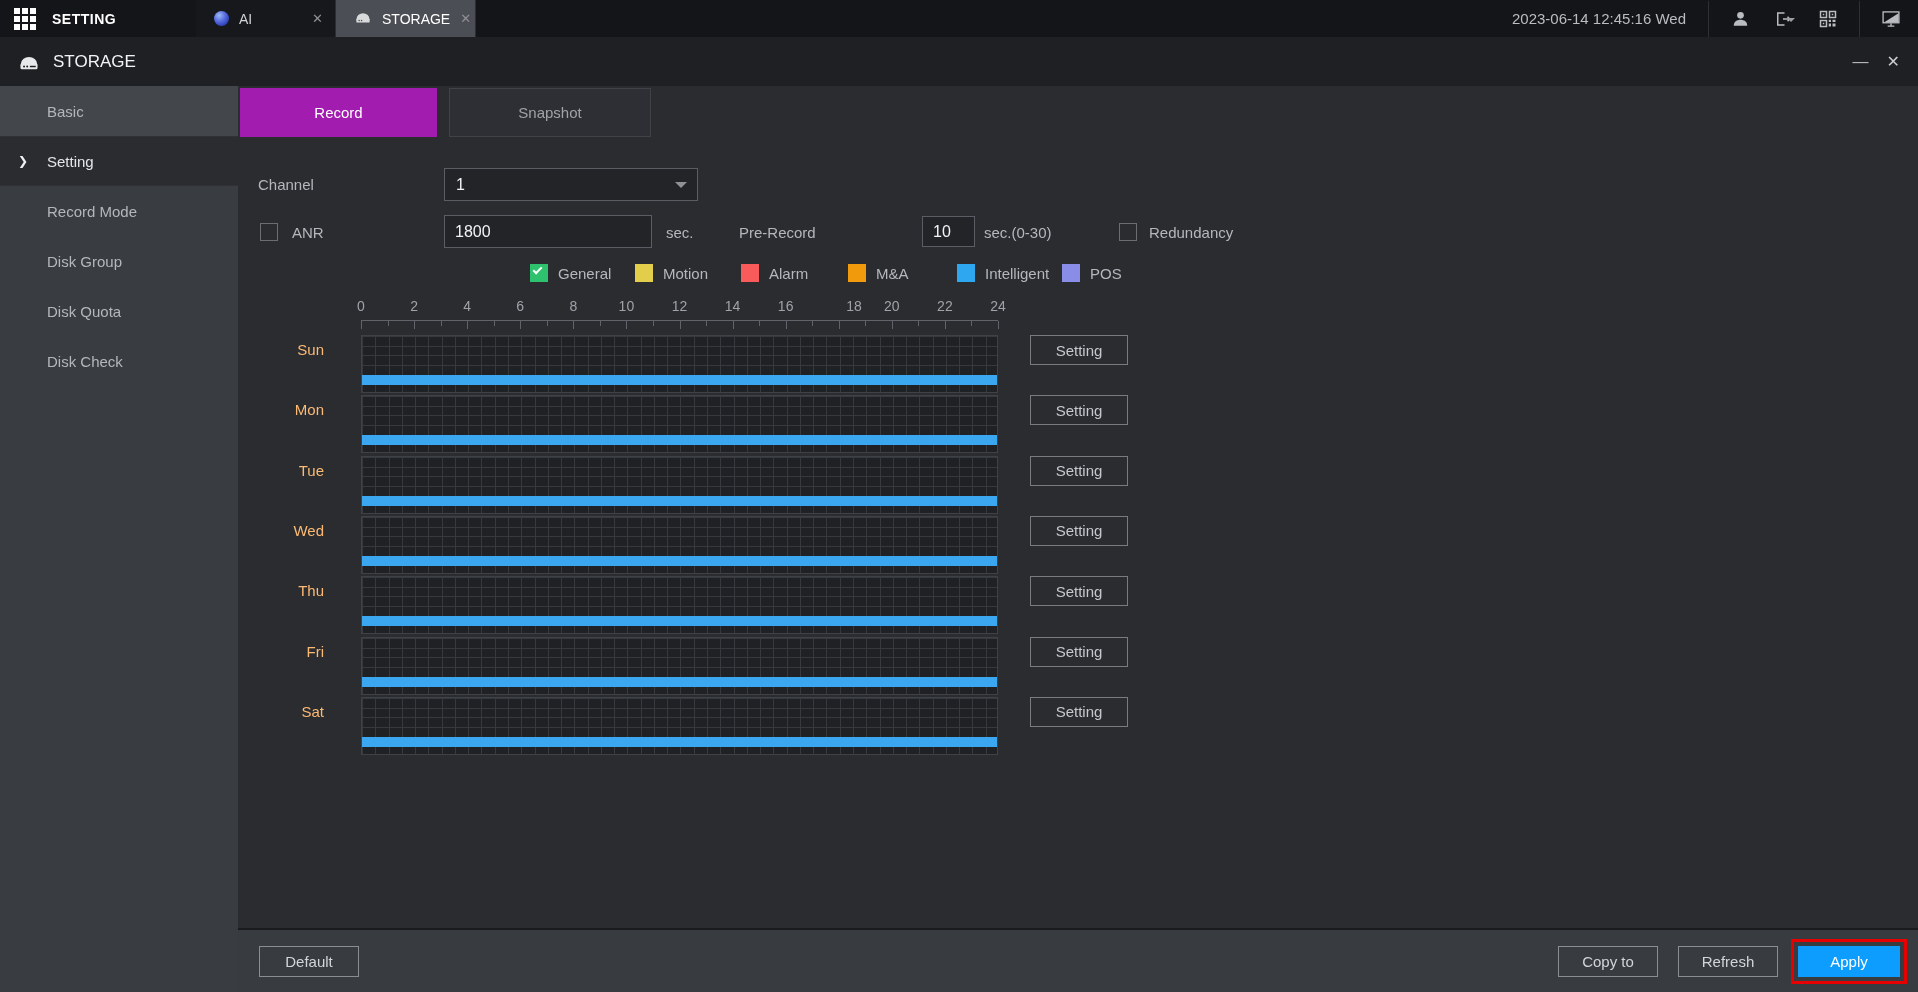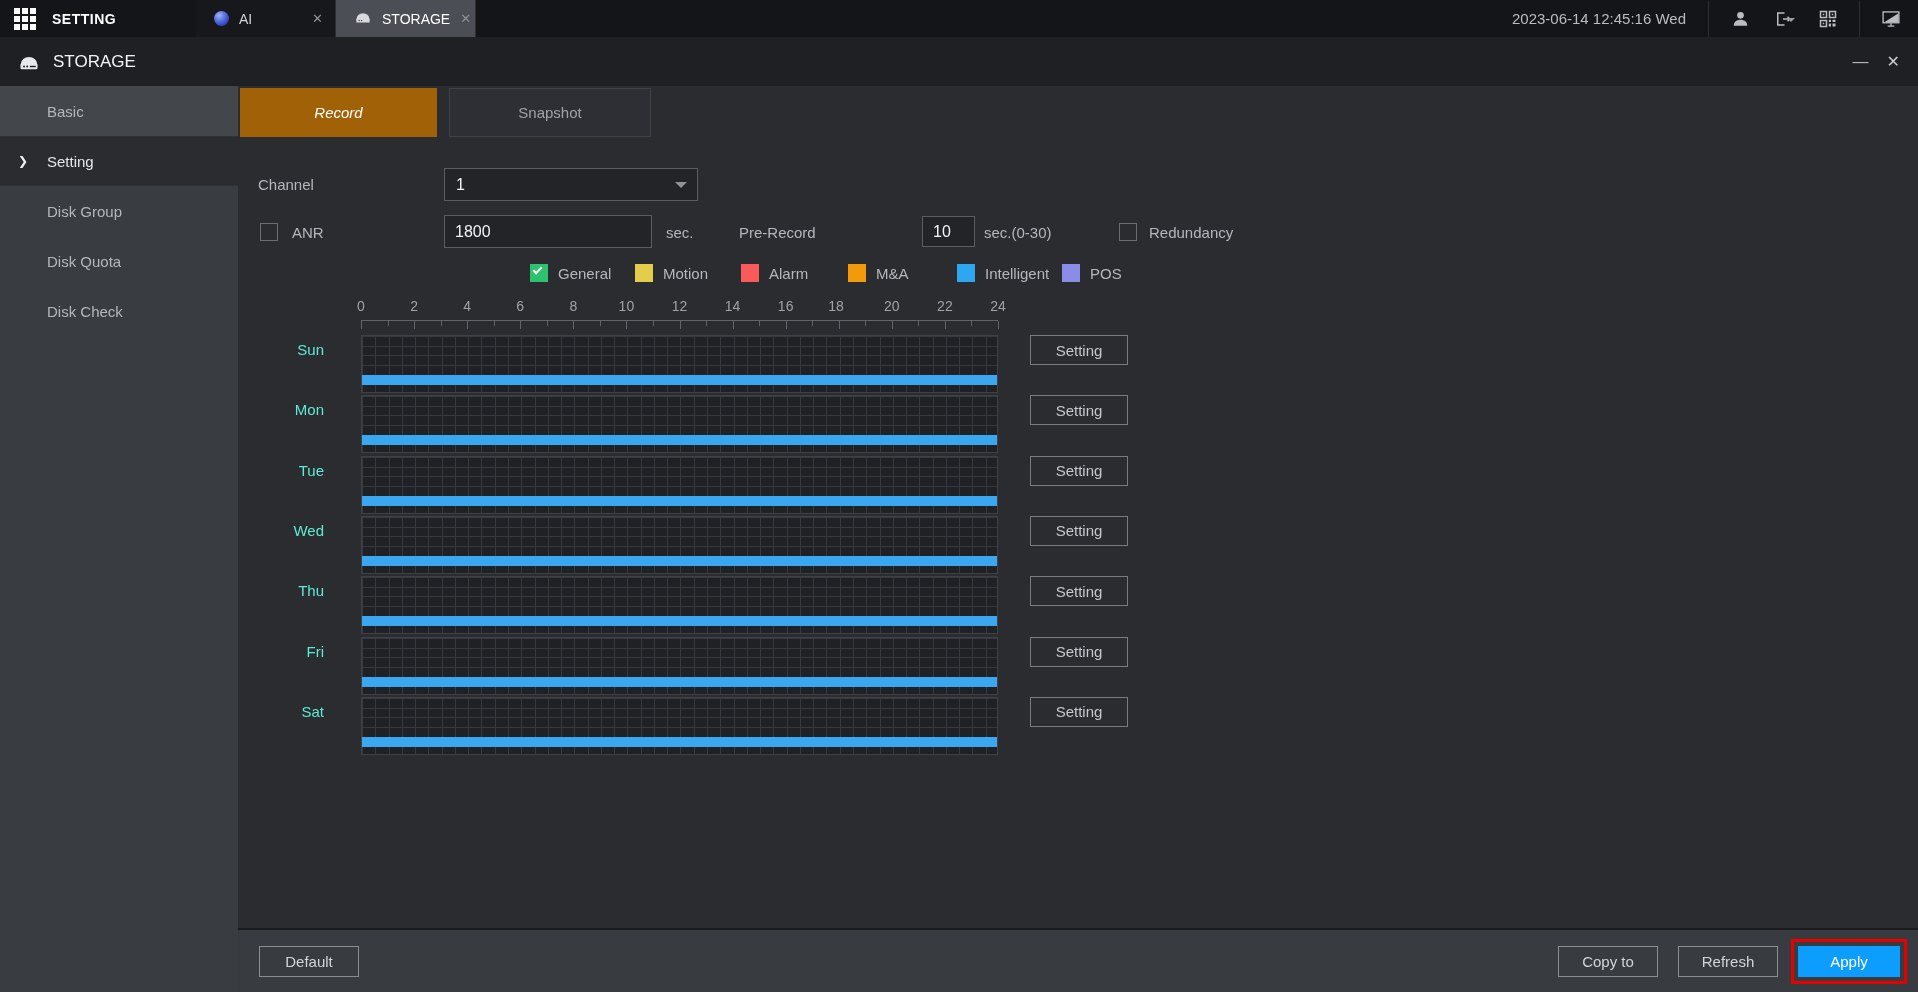--- a/index.html
+++ b/index.html
@@ -36,21 +36,21 @@
   
   .sidebar { position:absolute; left:0; top:86px; width:238px; height:906px; background:#393c41; }
   .side-item { height:50px; display:flex; align-items:center; padding-left:47px; color:#b4b7bc; font-size:15px; cursor:pointer; position:relative; }
   .side-item.first { background:#43464b; }
   .side-item.active { background:#2a2c30; color:#e4e6e9; border-top:1px solid #2f3136; border-bottom:1px solid #2f3136; }
   .side-arrow { position:absolute; left:18px; top:50%; transform:translateY(-50%); color:#f0f1f3; font-size:12px; }
 
   
   .content { position:absolute; left:238px; top:86px; width:1680px; height:906px; background:#2a2c30; }
   .mtab { position:absolute; top:2px; height:49px; display:flex; align-items:center; justify-content:center; font-size:15px; cursor:pointer; }
-  .mtab.active { background:#a16207; color:#ffffff;font-style:italic; }
+  .mtab.active { background:#a21caf; color:#ffffff; }
   .mtab.inactive { background:#2d2f34; color:#9fa3a8; border:1px solid #3f4247; }
 
   .flabel { position:absolute; color:#b4b7bc; font-size:15px; height:18px; line-height:18px; }
   .tinput { position:absolute; background:#222428; border:1px solid #5a5d63; color:#f2f3f4; font-size:16px; padding:0 10px; font-family:"Liberation Sans",sans-serif; }
   .dropdown { position:absolute; background:#222428; border:1px solid #5a5d63; display:flex; align-items:center; cursor:pointer; }
   .dropdown .dval { color:#f2f3f4; font-size:16px; padding-left:11px; flex:1; }
   .dd-caret { width:0; height:0; border:6px solid transparent; border-top-color:#8e9196; margin-right:10px; margin-top:6px; }
   .cbox { position:absolute; width:18px; height:18px; border:1px solid #6a6e73; background:transparent; cursor:pointer; }
 
   
@@ -61,21 +61,21 @@
   
   .schedule { position:absolute; left:0; top:212px; width:1680px; height:470px; }
   .hour-num { position:absolute; transform:translateX(-50%); color:#9fa3a8; font-size:14px; top:0; }
   .tickstrip { position:absolute; left:123px; top:22px; width:637px; height:12px; border-top:1px solid #60646a; }
   .tick { position:absolute; top:0; width:1px; background:#60646a; }
   .day-row { position:absolute; left:123px; width:637px; height:58px; border:1px solid #3e4146; background-color:#1f2125; cursor:pointer;
     background-image:
       repeating-linear-gradient(to right, #36393e 0 1px, transparent 1px 13.27px),
       repeating-linear-gradient(to bottom, #36393e 0 1px, transparent 1px 9.66px); }
   .day-bar { position:absolute; top:39px; height:10px; }
-  .day-label { position:absolute; width:60px; left:26px; text-align:right; color:#5eead4; font-size:15px; }
+  .day-label { position:absolute; width:60px; left:26px; text-align:right; color:#fdba74; font-size:15px; }
   .setting-btn { position:absolute; left:792px; width:98px; height:30px; background:transparent; border:1px solid #787b80; color:#c5c8cc; font-size:15px; cursor:pointer; font-family:"Liberation Sans",sans-serif; }
 
   
   .footer { position:absolute; left:0; top:842px; width:1680px; height:64px; background:#383b40; border-top:2px solid #1a1b1d; }
   .fbtn { position:absolute; top:16px; height:31px; background:transparent; border:1px solid #8a8d92; color:#d2d5d9; font-size:15px; cursor:pointer; font-family:"Liberation Sans",sans-serif; }
   .fbtn.apply { background:#0c9dff; border:none; color:#ffffff; }
   .apply-annotation { position:absolute; left:1553px; top:9px; width:116px; height:45px; border:3px solid #e60000; pointer-events:none; }
 </style>
 </head>
 <body>
@@ -173,20 +173,23 @@
 
   <aside class="sidebar" id="sidebar">
       <div class="side-item first">
         <span>Basic</span>
       </div>
       <div class="side-item active">
         <span class="side-arrow">❯</span>
         <span>Setting</span>
       </div>
       <div class="side-item">
+        <span>Record Mode</span>
+      </div>
+      <div class="side-item">
         <span>Disk Group</span>
       </div>
       <div class="side-item">
         <span>Disk Quota</span>
       </div>
       <div class="side-item">
         <span>Disk Check</span>
       </div>
     </aside>
 
@@ -232,21 +235,21 @@
     <div class="schedule" id="schedule">
         <span class="hour-num" style="left: 123px;">0</span>
         <span class="hour-num" style="left: 176.083px;">2</span>
         <span class="hour-num" style="left: 229.167px;">4</span>
         <span class="hour-num" style="left: 282.25px;">6</span>
         <span class="hour-num" style="left: 335.333px;">8</span>
         <span class="hour-num" style="left: 388.417px;">10</span>
         <span class="hour-num" style="left: 441.5px;">12</span>
         <span class="hour-num" style="left: 494.583px;">14</span>
         <span class="hour-num" style="left: 547.667px;">16</span>
-        <span class="hour-num" style="left: 598px;">18</span>
+        <span class="hour-num" style="left: 616px;">18</span>
         <span class="hour-num" style="left: 653.833px;">20</span>
         <span class="hour-num" style="left: 706.917px;">22</span>
         <span class="hour-num" style="left: 760px;">24</span>
         <div class="tickstrip">
           <span class="tick" style="left: 0px; height: 8px;"></span>
           <span class="tick" style="left: 26.5417px; height: 5px;"></span>
           <span class="tick" style="left: 53.0833px; height: 8px;"></span>
           <span class="tick" style="left: 79.625px; height: 5px;"></span>
           <span class="tick" style="left: 106.167px; height: 8px;"></span>
           <span class="tick" style="left: 132.708px; height: 5px;"></span>

